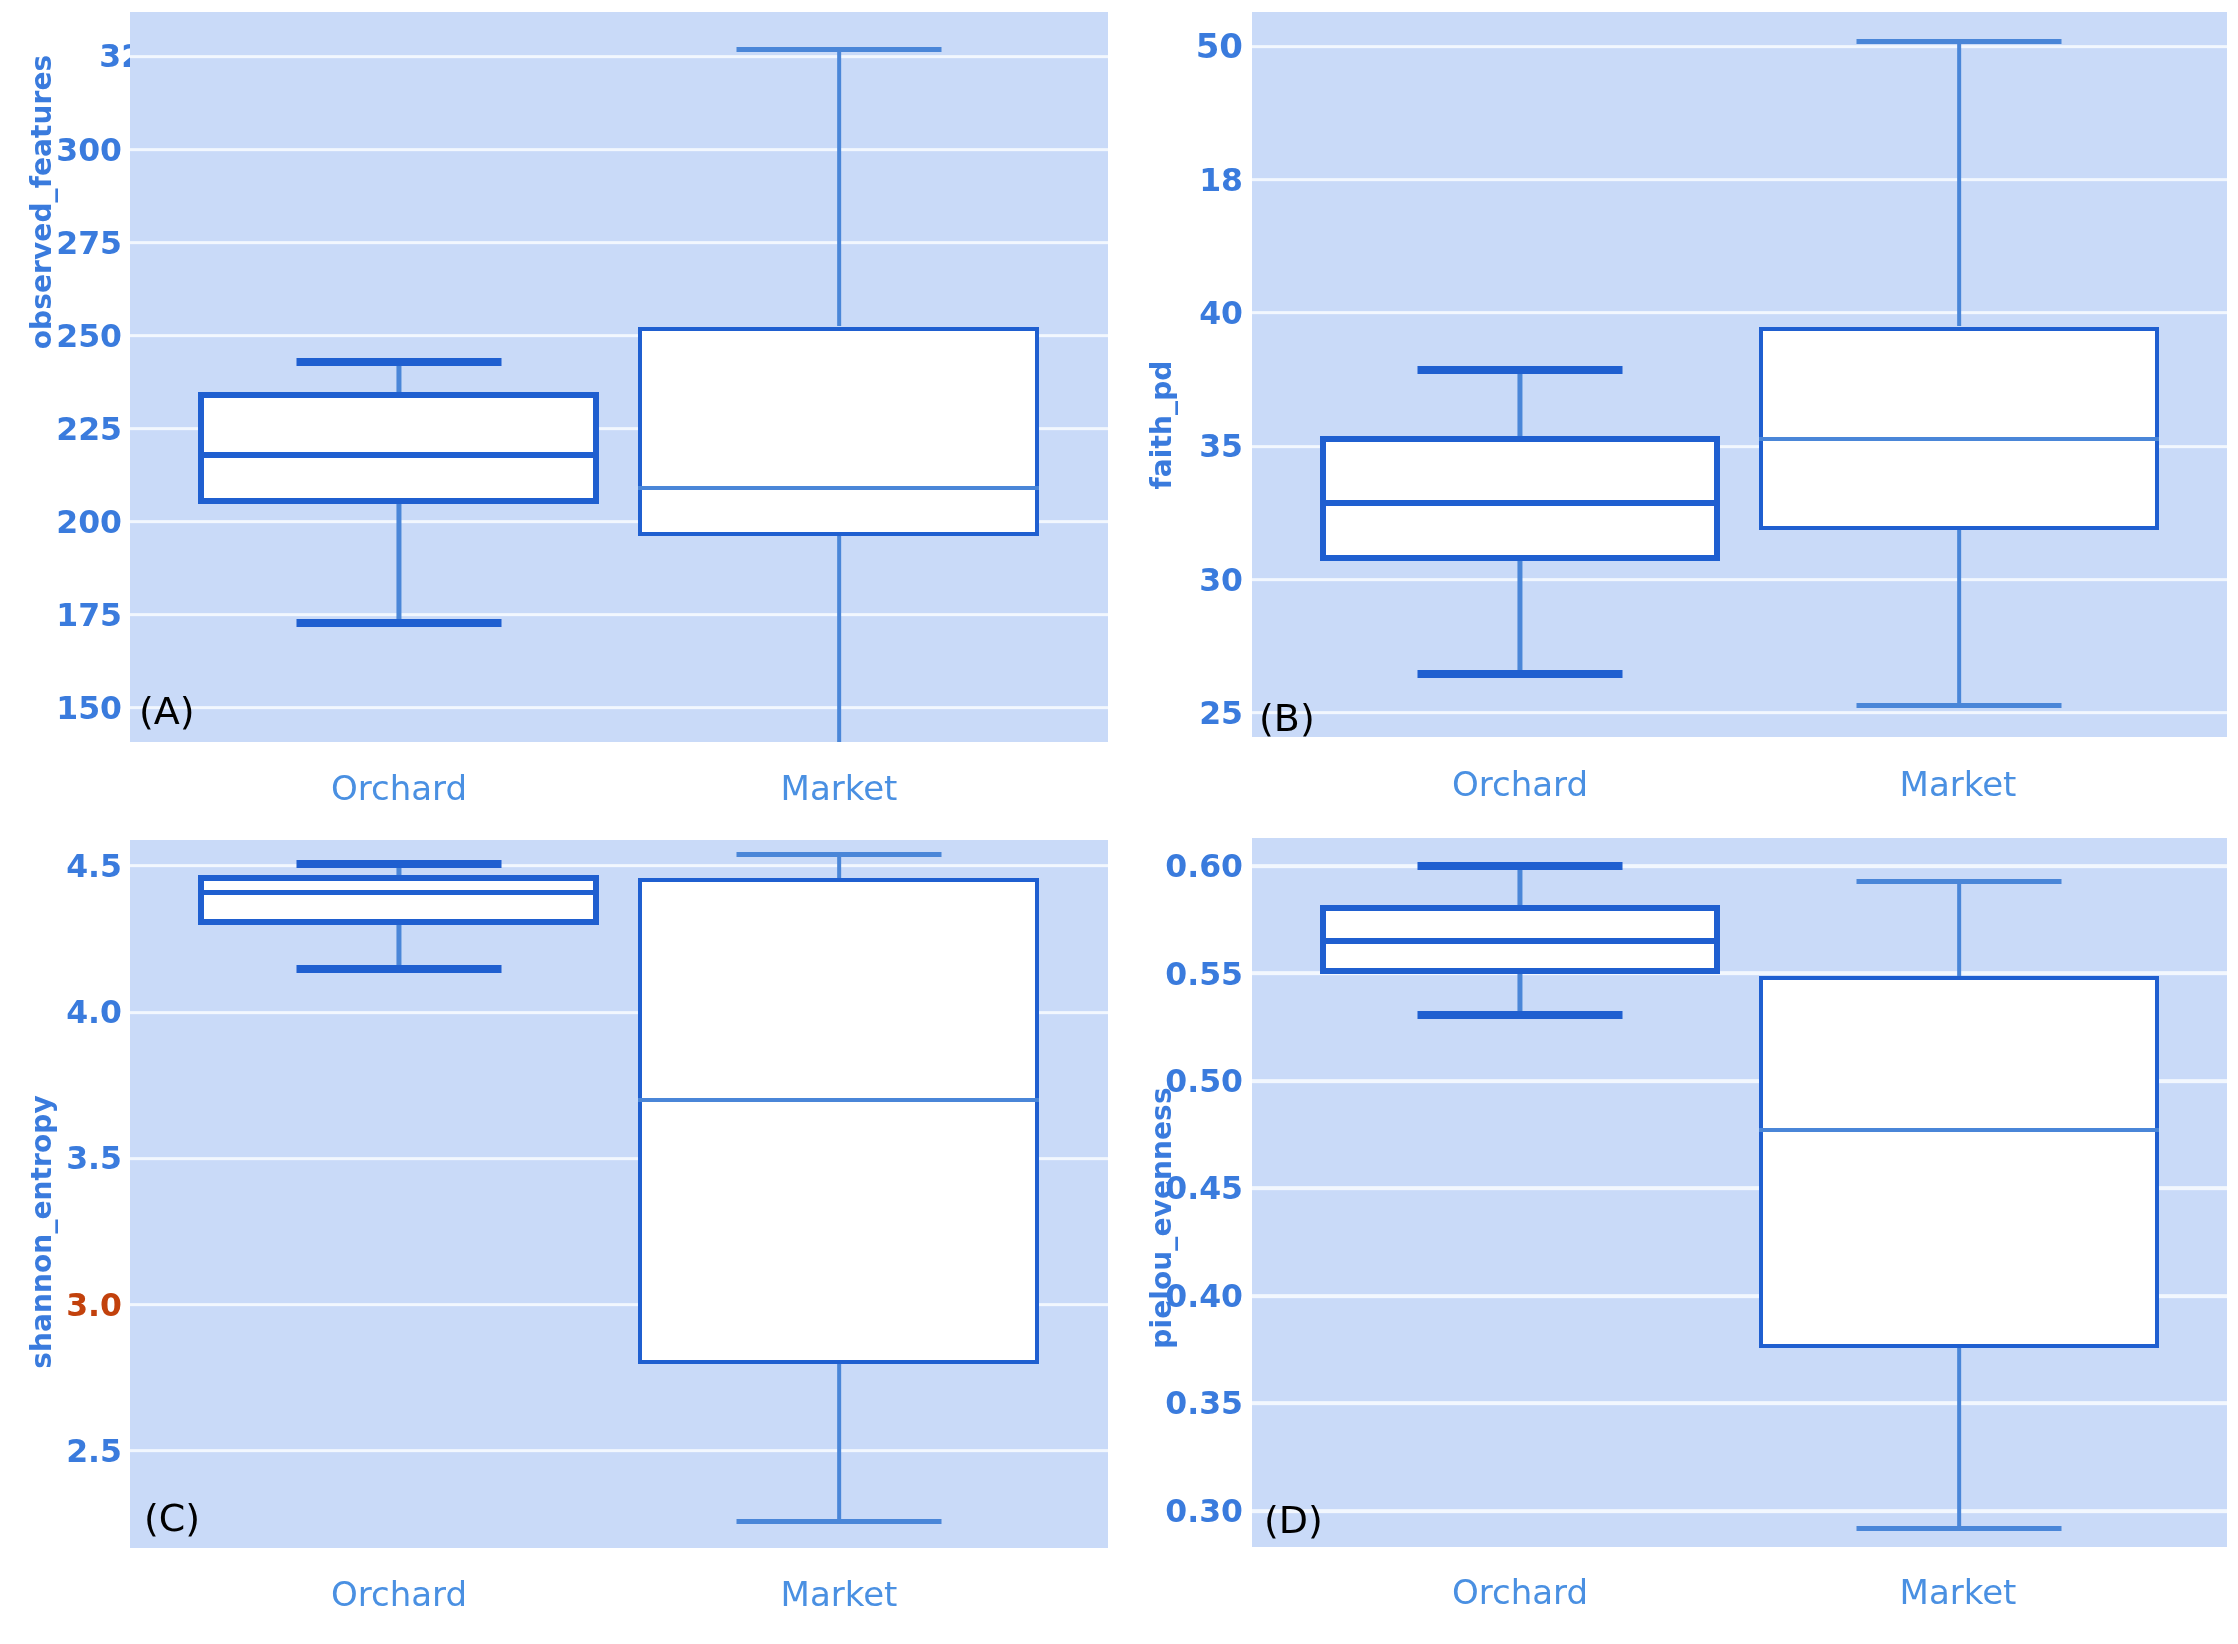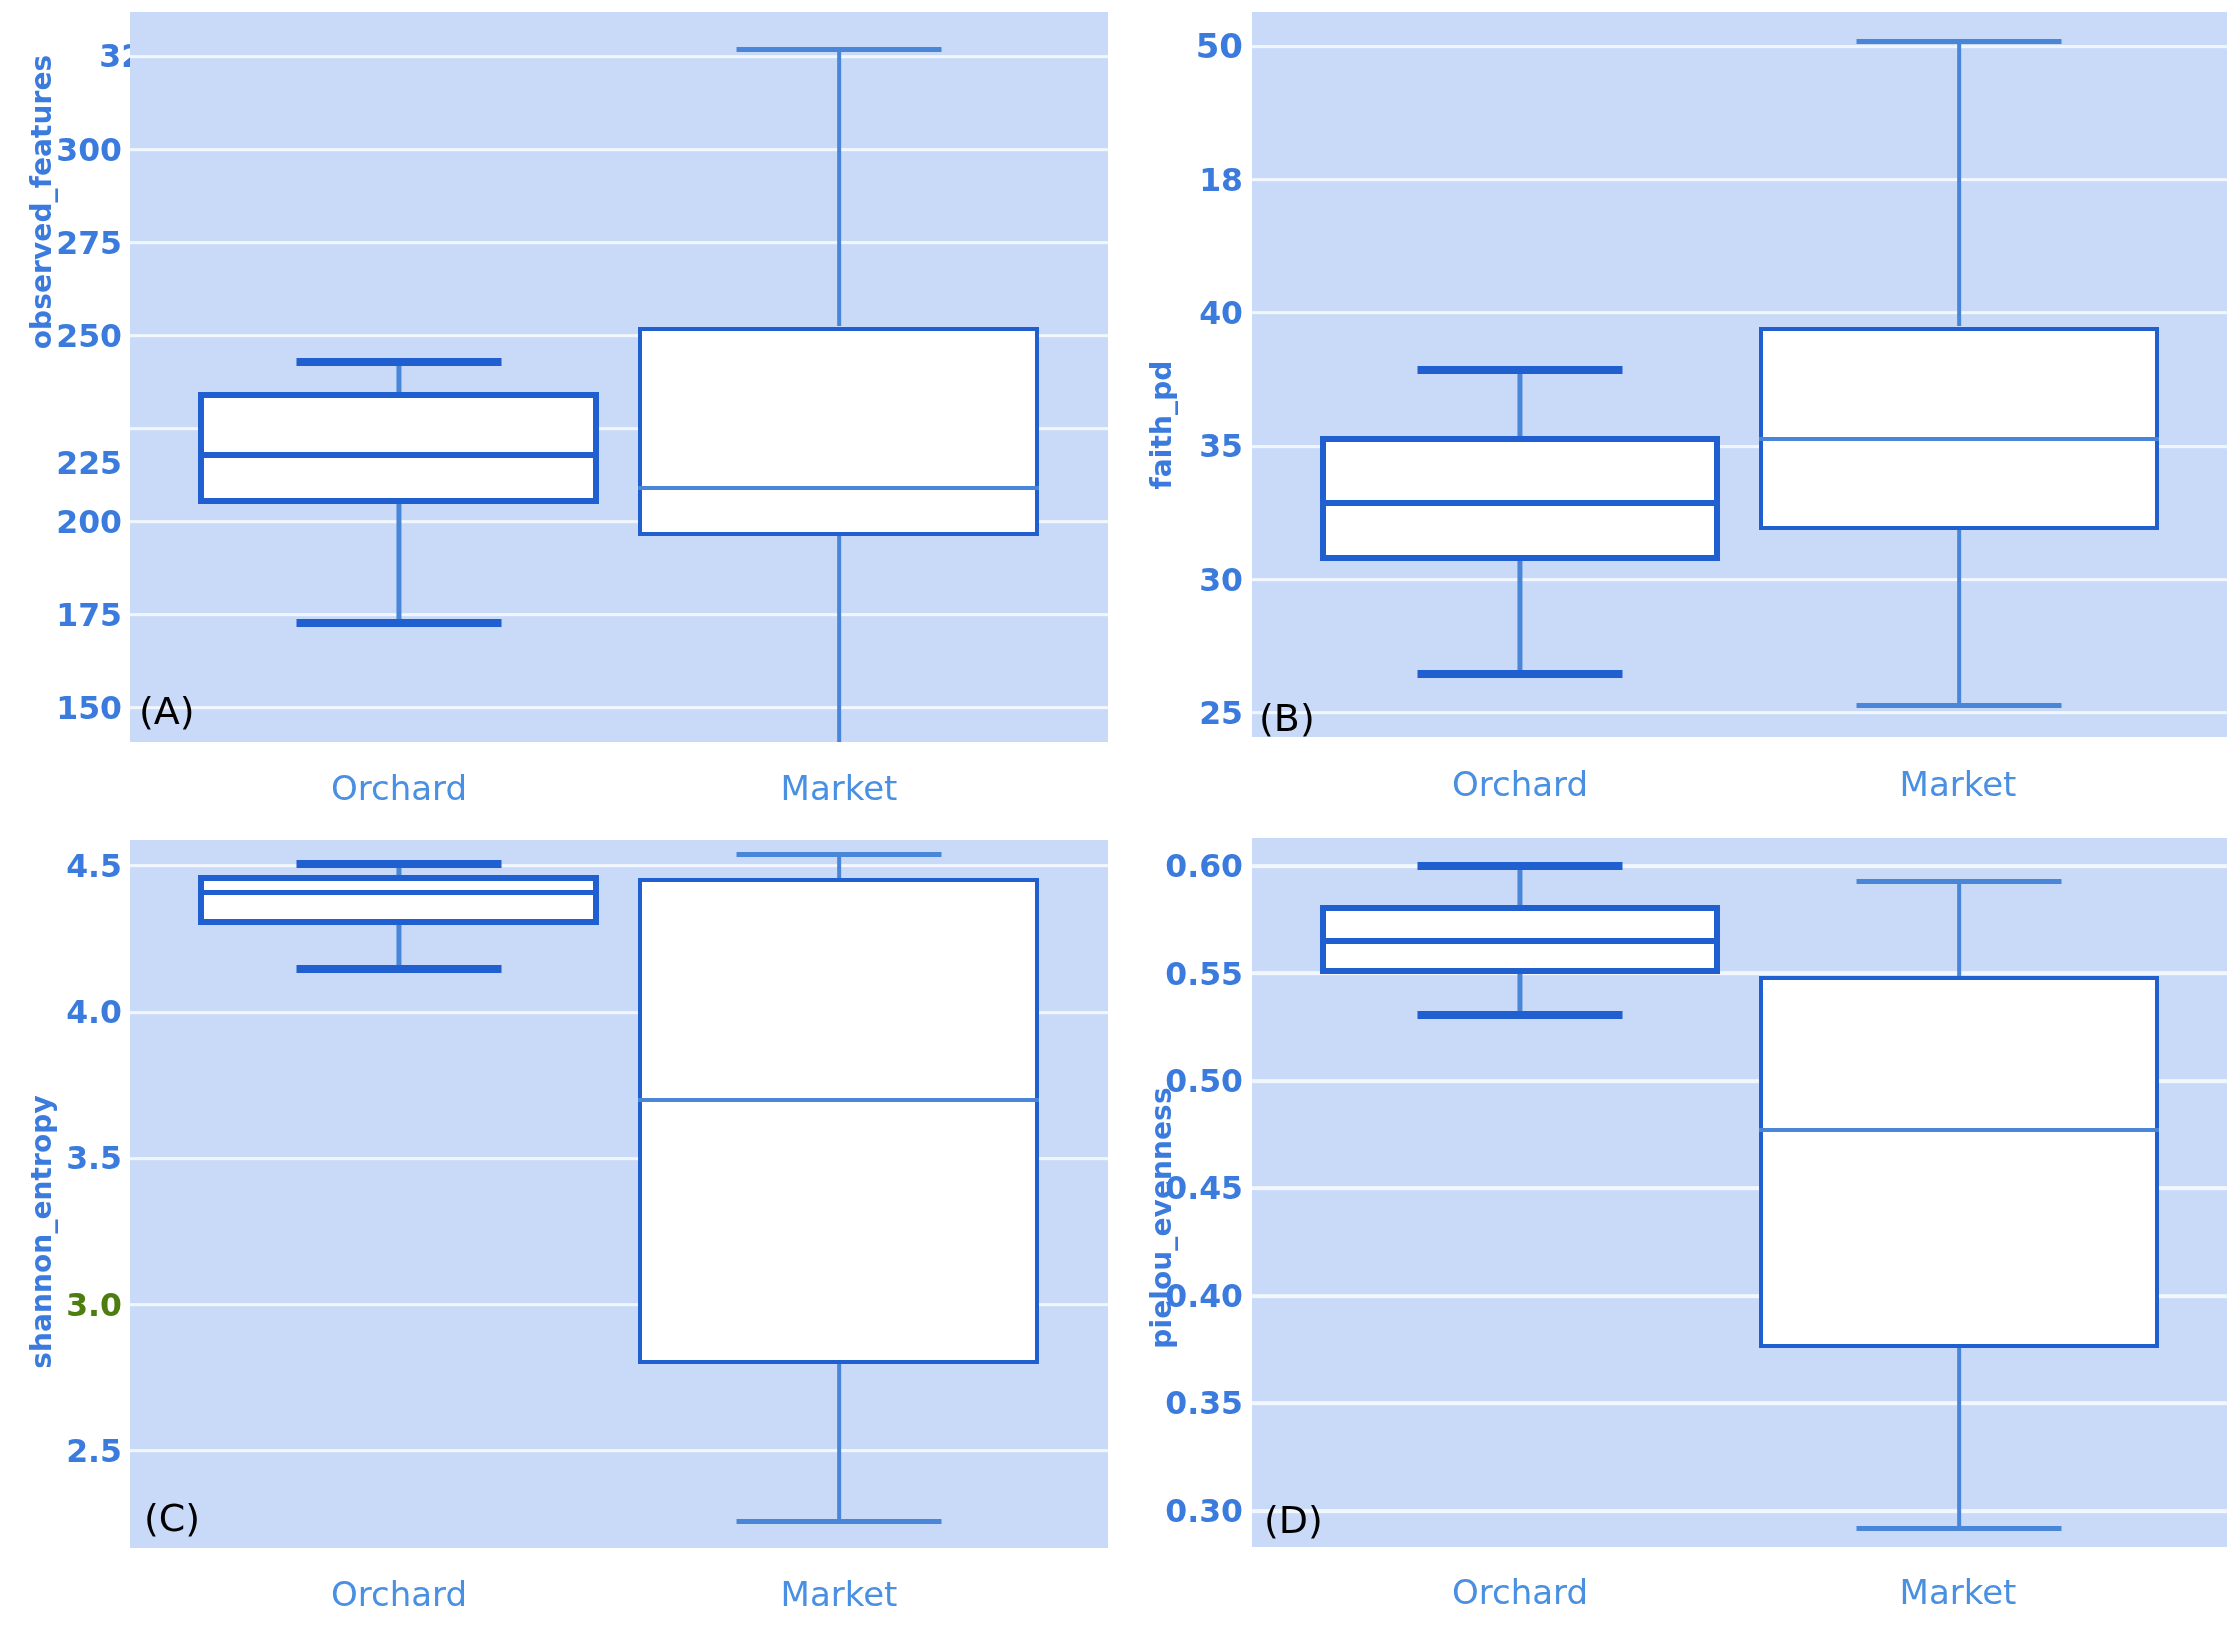--- a/index.html
+++ b/index.html
@@ -80,21 +80,21 @@
 </style>
 </head>
 <body>
 
 <div id="figure">
     <div class="panel" style="left: 0px; top: 0px; width: 1120px; height: 822px;">
       <div class="ylabel" style="font-size: 28px; color: rgb(58, 123, 221); transform: translate(25px, 202px) rotate(-90deg) translateX(-50%);">observed_features</div>
       <div class="tick" style="top: 708px; right: 998px; font-size: 31.5px; color: rgb(58, 123, 221);">150</div>
       <div class="tick" style="top: 615px; right: 998px; font-size: 31.5px; color: rgb(58, 123, 221);">175</div>
       <div class="tick" style="top: 522px; right: 998px; font-size: 31.5px; color: rgb(58, 123, 221);">200</div>
-      <div class="tick" style="top: 429px; right: 998px; font-size: 31.5px; color: rgb(58, 123, 221); margin-top: 34px;">225</div>
+      <div class="tick" style="top: 429px; right: 998px; font-size: 31.5px; color: rgb(58, 123, 221);">225</div>
       <div class="tick" style="top: 336px; right: 998px; font-size: 31.5px; color: rgb(58, 123, 221);">250</div>
       <div class="tick" style="top: 243px; right: 998px; font-size: 31.5px; color: rgb(58, 123, 221);">275</div>
       <div class="tick" style="top: 150px; right: 998px; font-size: 31.5px; color: rgb(58, 123, 221);">300</div>
       <div class="tick" style="top: 56px; right: 955px; font-size: 31.5px; color: rgb(58, 123, 221);">325</div>
       <div class="plotarea" style="left: 130px; top: 11.7px; width: 978px; height: 730px; background: rgb(201, 218, 248);">
         <div class="gridline" style="top: 696px; background: rgb(242, 247, 254);"></div>
         <div class="gridline" style="top: 603px; background: rgb(242, 247, 254);"></div>
         <div class="gridline" style="top: 510px; background: rgb(242, 247, 254);"></div>
         <div class="gridline" style="top: 417px; background: rgb(242, 247, 254);"></div>
         <div class="gridline" style="top: 324px; background: rgb(242, 247, 254);"></div>
@@ -153,21 +153,21 @@
           <div class="bp-median" style="left: 507px; top: 425px; width: 400px; height: 4.4px; background: rgb(74, 134, 216);"></div>
         </div>
       </div>
       <div class="catlabel" style="left: 400px; top: 764px; font-size: 34px; color: rgb(74, 144, 226);">Orchard</div>
       <div class="catlabel" style="left: 838px; top: 764px; font-size: 34px; color: rgb(74, 144, 226);">Market</div>
       <div class="panelletter" style="left: 139px; top: 696px; font-size: 38px; color: rgb(0, 0, 0);">(B)</div>
     </div>
     <div class="panel" style="left: 0px; top: 822px; width: 1120px; height: 822px;">
       <div class="ylabel" style="font-size: 28px; color: rgb(58, 123, 221); transform: translate(25px, 410px) rotate(-90deg) translateX(-50%);">shannon_entropy</div>
       <div class="tick" style="top: 629px; right: 998px; font-size: 31.5px; color: rgb(58, 123, 221);">2.5</div>
-      <div class="tick" style="top: 483px; right: 998px; font-size: 31.5px; color: #4d7c0f;">3.0</div>
+      <div class="tick" style="top: 483px; right: 998px; font-size: 31.5px; color: #c2410c;">3.0</div>
       <div class="tick" style="top: 336px; right: 998px; font-size: 31.5px; color: rgb(58, 123, 221);">3.5</div>
       <div class="tick" style="top: 190px; right: 998px; font-size: 31.5px; color: rgb(58, 123, 221);">4.0</div>
       <div class="tick" style="top: 44px; right: 998px; font-size: 31.5px; color: rgb(58, 123, 221);">4.5</div>
       <div class="plotarea" style="left: 130px; top: 17.6px; width: 978px; height: 708px; background: rgb(201, 218, 248);">
         <div class="gridline" style="top: 611px; background: rgb(242, 247, 254);"></div>
         <div class="gridline" style="top: 465px; background: rgb(242, 247, 254);"></div>
         <div class="gridline" style="top: 319px; background: rgb(242, 247, 254);"></div>
         <div class="gridline" style="top: 173px; background: rgb(242, 247, 254);"></div>
         <div class="gridline" style="top: 26px; background: rgb(242, 247, 254);"></div>
         <div style="position: absolute; inset: 0px;">

